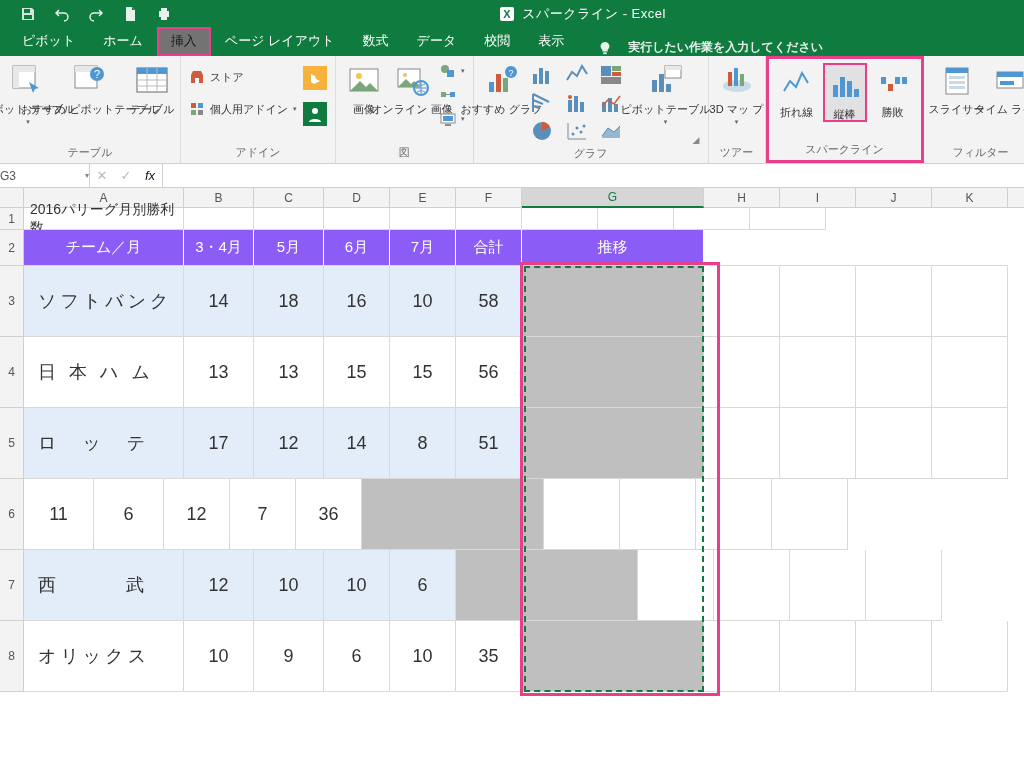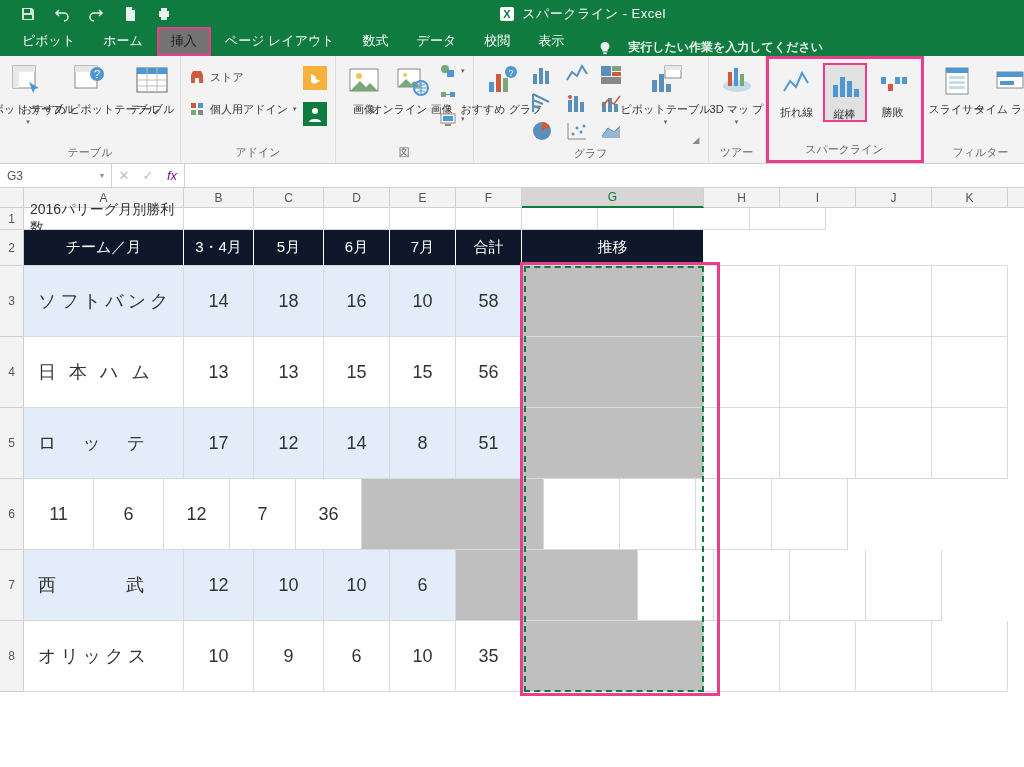--- a/index.html
+++ b/index.html
@@ -40,38 +40,38 @@
   .small-btn .sico svg{width:16px;height:16px;}
   .chart-grid { display:grid; grid-template-columns:repeat(3,30px); grid-template-rows:repeat(3,26px); gap:2px 4px; padding-top:2px;}
   .chart-grid .c { display:flex; align-items:center; justify-content:center; cursor:pointer;}
   .chart-grid .c svg{width:24px;height:22px;}
   .dlaunch { font-size:9px; color:#888; text-align:right; padding-right:2px; line-height:8px; height:8px; margin-top:-8px;}
   .sparkline-hl { border:3px solid #e83e8c; }
   .sparkline-inner-hl { border:2px solid #e83e8c; }
 
   
   .formula-bar { height:24px; border-bottom:1px solid #d0d0d0; display:flex; align-items:stretch; background:#fff; font-size:12px;}
-  .name-box { width:112px; border-right:1px solid #d0d0d0; display:flex; align-items:center; padding:0 7px; color:#555; justify-content:space-between;}
+  .name-box { width:90px; border-right:1px solid #d0d0d0; display:flex; align-items:center; padding:0 0; color:#555; justify-content:space-between;}
   .name-box .dd{font-size:8px;color:#888;}
   .fb-icons{ display:flex; align-items:center; border-right:1px solid #d0d0d0;}
   .fb-icons span{ width:24px; text-align:center; color:#bbb; font-size:13px;}
   .fb-input{ flex:1; display:flex; align-items:center; padding-left:6px; color:#333;}
 
   
   .sheet-wrap { position:relative; }
   .col-headers { display:flex; height:20px; background:#f3f3f3; border-bottom:1px solid #d0d0d0;}
   .corner { width:24px; border-right:1px solid #d0d0d0; background:#f3f3f3;}
   .ch { border-right:1px solid #d0d0d0; display:flex; align-items:center; justify-content:center; color:#555; font-size:12px;}
   .ch.sel { background:#d6d6d6; color:#0f7b3e; border-bottom:2px solid #0f7b3e; height:20px; margin-bottom:-1px;}
   .rows { }
   .row { display:flex; }
   .rh { width:24px; background:#f3f3f3; border-right:1px solid #d0d0d0; border-bottom:1px solid #d0d0d0; display:flex; align-items:center; justify-content:center; color:#555; font-size:12px;}
   .cell { border-right:1px solid #d9d9d9; border-bottom:1px solid #d9d9d9; display:flex; align-items:center; padding:0 6px;}
   .row1 .cell{ height:22px; font-size:14px; color:#333;}
-  .row2 .cell{ height:36px; background:#0f172a; color:#fff; justify-content:center; border-right:1px solid #fff; font-size:15px;}
+  .row2 .cell{ height:36px; background:#8b5cf6; color:#fff; justify-content:center; border-right:1px solid #fff; font-size:15px;}
   .data-row .cell{ height:71px; font-size:18px; color:#333; }
   .data-row.alt .cell{ background:#e3edf9; }
   .data-row .team{ letter-spacing:4px; padding-left:14px; }
   .data-row .num{ justify-content:center; }
   .sel-cell { background:#bfbfbf !important; }
   
   .marquee { position:absolute; border:2px dashed #0f7b3e; pointer-events:none; }
   .marquee-hl { position:absolute; border:3px solid #e83e8c; pointer-events:none; }
 
   
@@ -479,21 +479,21 @@
 </div>
 
 <div class="formula-bar">
   <div class="name-box">
       <span>G3</span>
       <span class="dd">▾</span>
     </div>
   <div class="fb-icons">
     <span>✕</span>
     <span>✓</span>
-    <span style="font-style:italic;color:#701a75;">fx</span>
+    <span style="font-style:italic;color:#0f172a;">fx</span>
   </div>
   <div class="fb-input"></div>
 </div>
 
 <div class="sheet-wrap">
   <div class="col-headers">
     <div class="corner"></div>
     <div class="ch cA">A</div>
     <div class="ch cB">B</div>
     <div class="ch cC">C</div>

